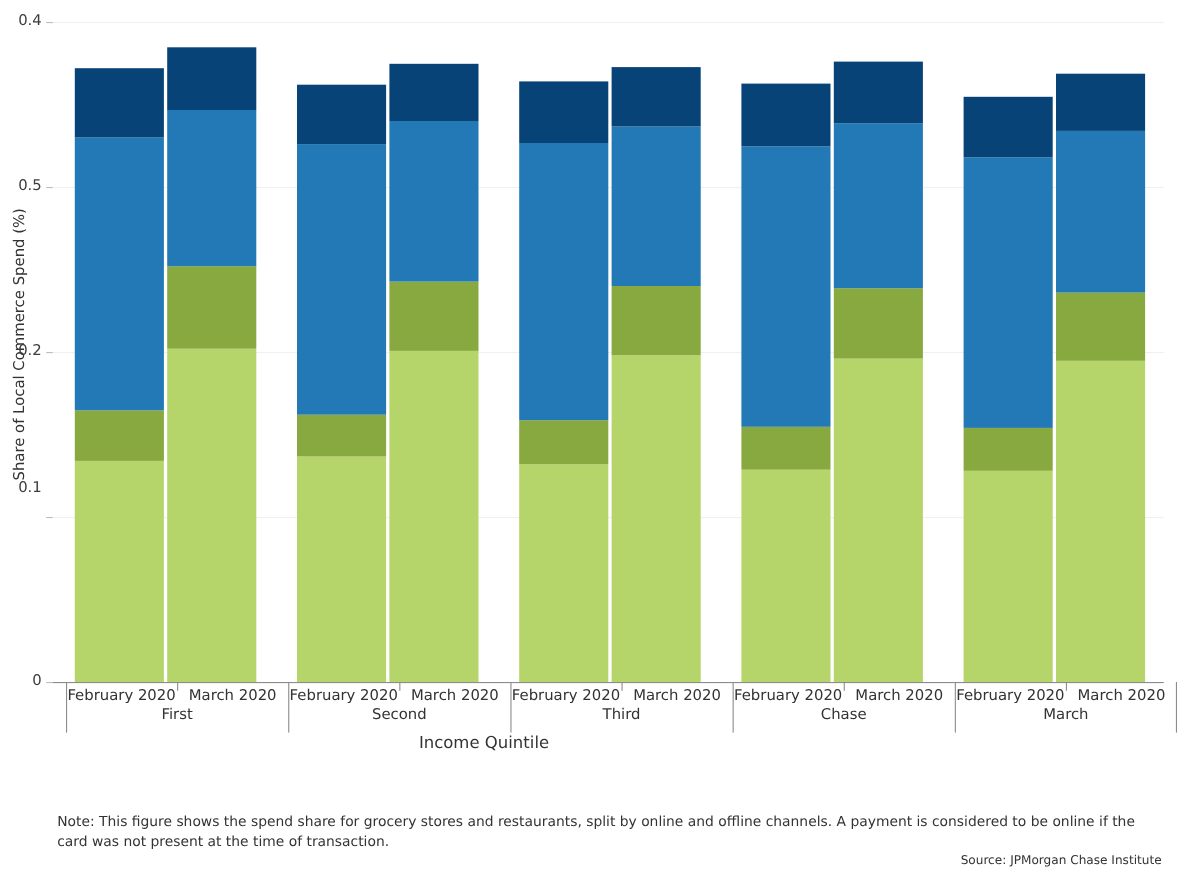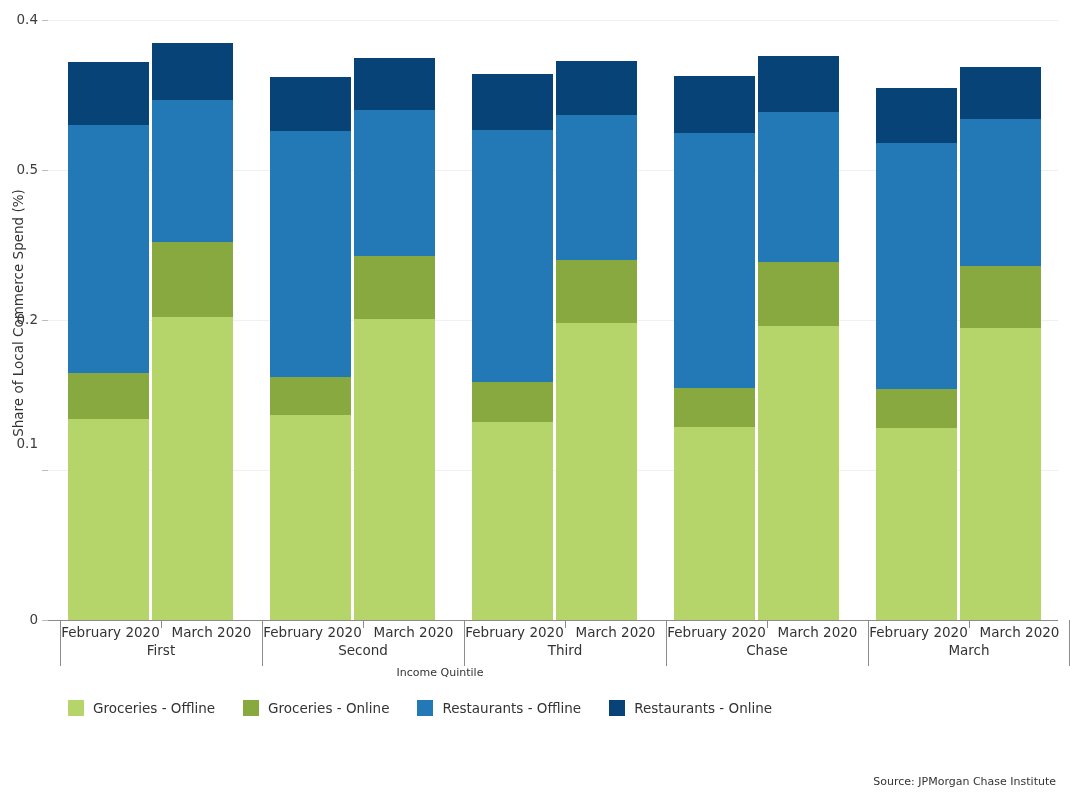--- a/index.html
+++ b/index.html
@@ -129,21 +129,21 @@
     font-size: 13.5px;
     color: #333333;
     white-space: nowrap;
   }
   #xlabel {
     position: absolute;
     left: 0;
     top: 666px;
     width: 880px;
     text-align: center;
-    font-size: 11px;
+    font-size: 15px;
     color: #333333;
   }
 
   
   #legend {
     position: absolute;
     left: 68px;
     top: 700px;
     display: flex;
     align-items: center;
@@ -299,34 +299,17 @@
       <div class="month-label" style="left: 707px; width: 101px;">March 2020</div>
       <div class="quintile-label" style="left: 606px; width: 202px;">Chase</div>
       <div class="tick-minor" style="left: 909px;"></div>
       <div class="month-label" style="left: 808px; width: 101px;">February 2020</div>
       <div class="month-label" style="left: 909px; width: 101px;">March 2020</div>
       <div class="quintile-label" style="left: 808px; width: 202px;">March</div>
     </div>
 
   <div id="xlabel">Income Quintile</div>
 
-  <div id="legend">
-      <div class="legend-item">
-        <div class="legend-swatch" style="background: rgb(181, 213, 106);"></div>
-        <div class="legend-text">Groceries - Offline</div>
-      </div>
-      <div class="legend-item">
-        <div class="legend-swatch" style="background: rgb(135, 169, 63);"></div>
-        <div class="legend-text">Groceries - Online</div>
-      </div>
-      <div class="legend-item">
-        <div class="legend-swatch" style="background: rgb(34, 121, 181);"></div>
-        <div class="legend-text">Restaurants - Offline</div>
-      </div>
-      <div class="legend-item">
-        <div class="legend-swatch" style="background: rgb(8, 67, 119);"></div>
-        <div class="legend-text">Restaurants - Online</div>
-      </div>
-    </div>
-
+
+  <div id="note">Note: This figure shows the spend share for grocery stores and restaurants, split by online and offline channels. A payment is considered to be online if the card was not present at the time of transaction.</div>
   <div id="source">Source: JPMorgan Chase Institute</div>
 
 </div>
 
 </body></html>

